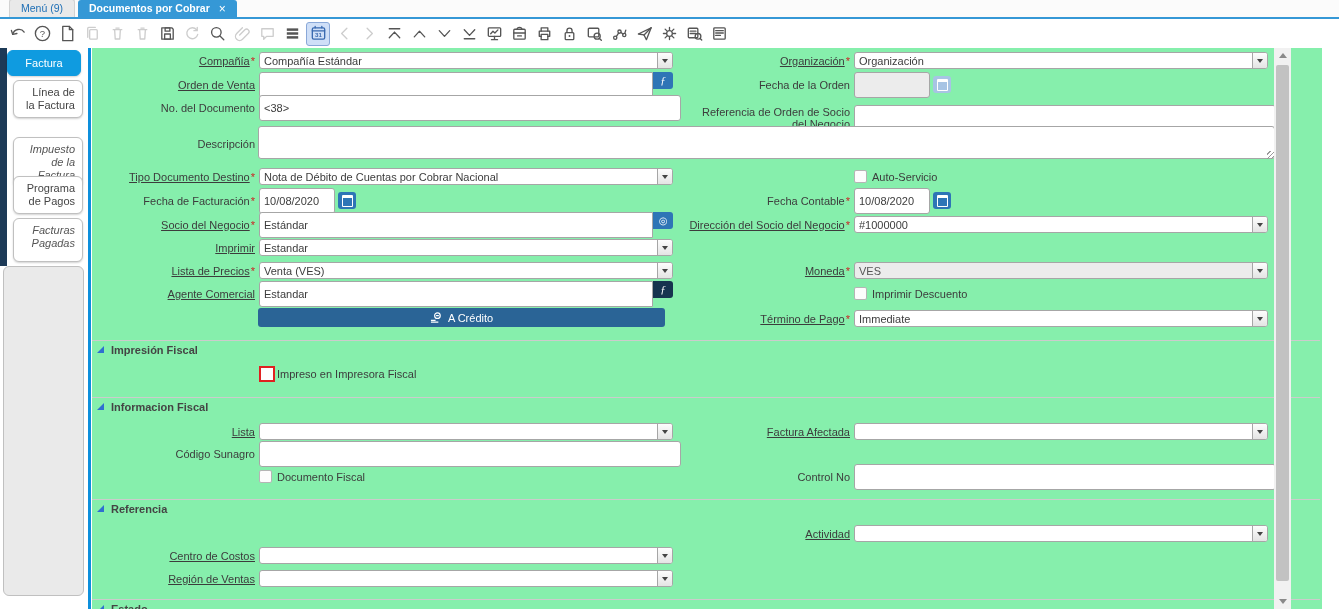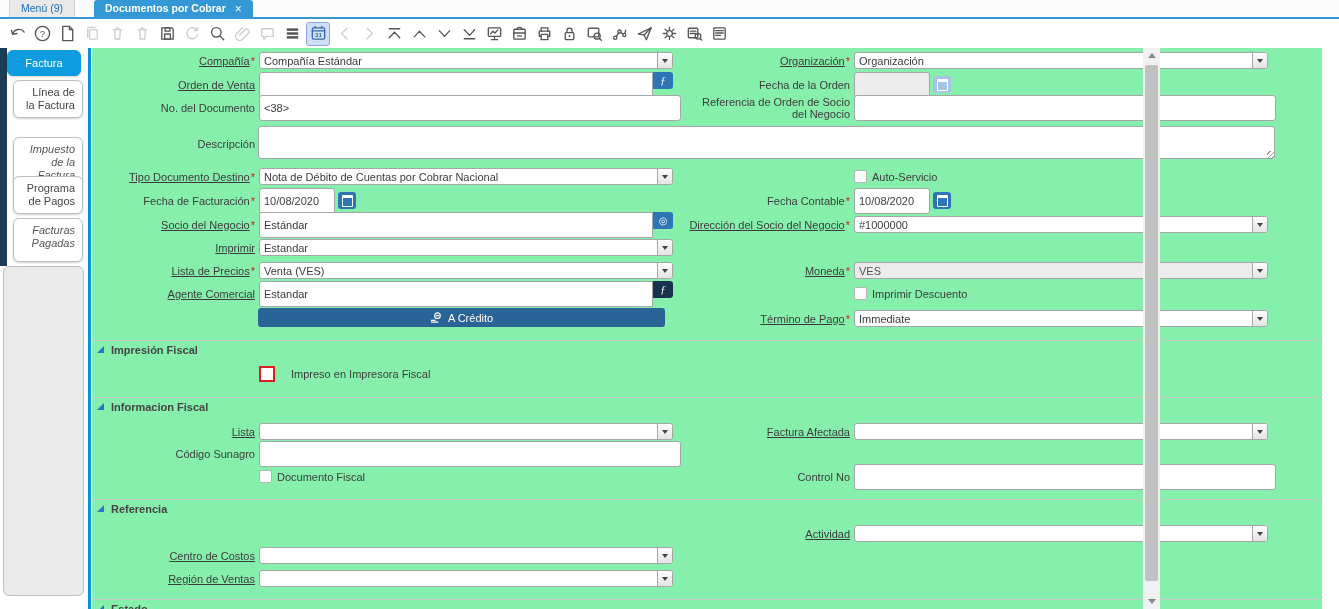--- a/index.html
+++ b/index.html
@@ -1,40 +1,40 @@
 <!DOCTYPE html>
 <html><head>
 <meta charset="utf-8">
 <style>
   html,body{margin:0;padding:0;background:#cfcfcf;}
   .screen{position:relative;width:1339px;height:609px;background:#fff;overflow:hidden;
           font-family:"Liberation Sans",sans-serif;font-size:11px;color:#3c3c3c;}
 
   
   .tabbar{position:absolute;top:0;left:0;right:0;height:17px;background:#fbfbfb;
-          border-bottom:2px solid #3598d6;display:flex;align-items:flex-end;padding-left:9px;gap:19px;}
+          border-bottom:2px solid #3598d6;display:flex;align-items:flex-end;padding-left:9px;gap:3px;}
   .tab{height:17px;line-height:17px;padding:0 11px;font-size:10.5px;border-radius:3px 3px 0 0;white-space:nowrap;}
   .tab.inactive{background:#e9e9e9;color:#1f6fb5;border:1px solid #d2d2d2;border-bottom:none;}
   .tab.active{background:#3598d6;color:#fff;display:flex;align-items:center;gap:9px;font-weight:bold;}
   .tab .close{font-weight:normal;font-size:12px;line-height:12px;cursor:pointer;}
 
   
   .toolbar{position:absolute;top:19px;left:0;right:0;height:29px;background:#fff;
            display:flex;align-items:center;padding-left:6px;gap:3px;}
   .ti{width:22px;height:22px;display:flex;align-items:center;justify-content:center;border-radius:3px;}
   .ti svg{width:19px;height:19px;stroke:#555;fill:none;stroke-width:1.4;stroke-linecap:round;stroke-linejoin:round;}
   .ti svg text{fill:#555;stroke:none;font-family:"Liberation Sans",sans-serif;}
   .ti svg .fill{fill:#555;stroke:none;}
   .ti.dis svg{stroke:#cdcdcd;}
   .ti.cal{background:#cfdff7;border:1px solid #8aa8d8;}
   .ti.cal svg{stroke:#3a6ab0;}
   .ti.cal svg text{fill:#3a6ab0;font-weight:bold;}
 
   
-  .main{position:absolute;top:48px;left:0;width:1160px;height:561px;background:#fff;}
+  .main{position:absolute;top:48px;left:0;width:1291px;height:561px;background:#fff;}
   .darkstrip{position:absolute;left:0;top:0;width:7px;height:218px;background:#1d3a57;}
   .bluebar{position:absolute;left:88px;top:0;width:3px;height:561px;background:#0d8fdc;}
   .sidepanel{position:absolute;left:3px;top:218px;width:81px;height:330px;background:#eaeaea;
              border:1px solid #c0c0c0;border-radius:6px;box-sizing:border-box;}
 
   
   .stab{position:absolute;left:13px;width:70px;box-sizing:border-box;background:#fff;border:1px solid #c0c0c0;
         border-radius:6px;box-shadow:0 1px 2px rgba(0,0,0,.18);text-align:right;padding:5px 7px;
         color:#444;line-height:13px;cursor:pointer;}
   .stab.it{font-style:italic;color:#555;}
@@ -100,21 +100,21 @@
   .cb{width:13px;height:13px;box-sizing:border-box;border:1px solid #b5b5b5;background:#fdfdfd;
       border-radius:2px;flex-shrink:0;cursor:pointer;}
   .cb.red{width:16px;height:16px;border:2px solid #e02020;border-radius:0;}
   .cblbl{margin-left:5px;}
 
   .sep{position:absolute;left:0;width:1228px;border-top:1px solid #ccc;}
   .sechdr{position:absolute;left:5px;height:12px;display:flex;align-items:center;gap:7px;
           font-weight:bold;color:#444;}
   .tri{width:0;height:0;border-left:7px solid transparent;border-bottom:7px solid #2f6fd0;margin-top:-2px;}
 
-  .t4{top:4px}.t28{top:28px}.t45{top:45px}.t51{top:51px}.t78{top:78px}.t120{top:120px}.t144{top:144px}
+  .t4{top:4px}.t28{top:28px}.t45{top:55px}.t51{top:51px}.t78{top:78px}.t120{top:120px}.t144{top:144px}
   .t168{top:168px}.t191{top:191px}.t214{top:214px}.t237{top:237px}.t262{top:262px}.t317{top:317px}
   .t375{top:375px}.t397{top:397px}.t420{top:420px}.t477{top:477px}.t499{top:499px}.t522{top:522px}
   .t292{top:292px}.t349{top:349px}.t451{top:451px}.t551{top:551px}
   .t296{top:296px}.t353{top:353px}.t455{top:455px}.t555{top:555px}
   .h30{height:30px}.h36{height:36px}
 
   
   .vscroll{position:absolute;right:0;top:0;width:17px;height:561px;background:#f1f1f1;}
   .sarrow{position:absolute;left:0;width:17px;height:15px;display:flex;align-items:center;justify-content:center;cursor:pointer;}
   .sarrow.up{top:0;} .sarrow.down{bottom:0;}
@@ -474,21 +474,21 @@
       </div>
 
       <div class="sep t292"></div>
       <div class="sechdr t296">
         <span class="tri"></span>
         <span>Impresión Fiscal</span>
       </div>
       <div class="frow c-l t317">
         <span class="lbl"></span>
         <span class="cb red"></span>
-        <span class="cblbl" style="margin-left:16px">Impreso en Impresora Fiscal</span>
+        <span class="cblbl" style="margin-left:2px">Impreso en Impresora Fiscal</span>
       </div>
 
       <div class="sep t349"></div>
       <div class="sechdr t353">
         <span class="tri"></span>
         <span>Informacion Fiscal</span>
       </div>
       <div class="frow c-l t375">
         <span class="lbl"><span class="lk">Lista</span></span>
         <div class="combo w414">

